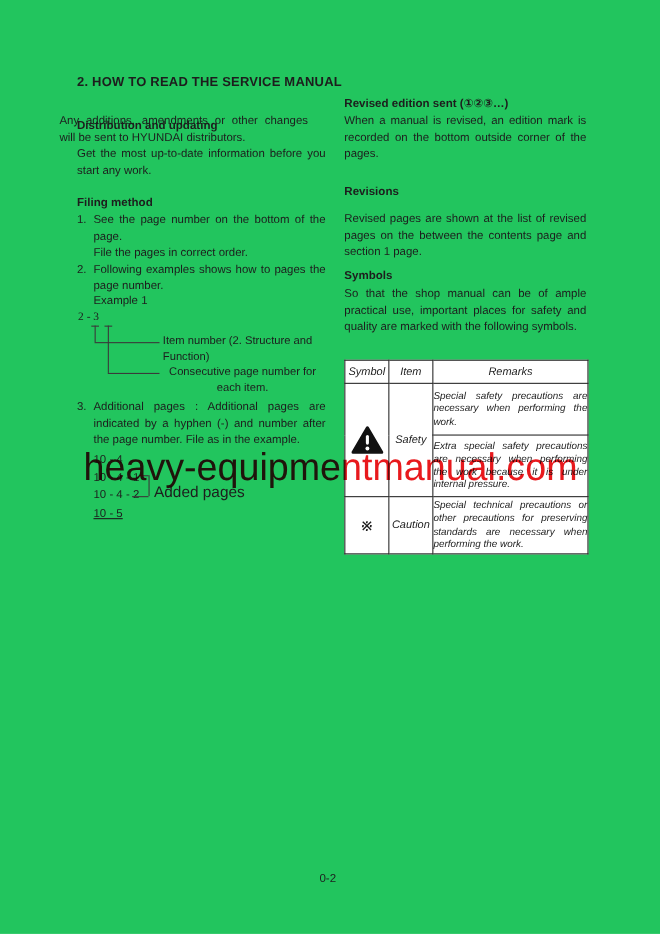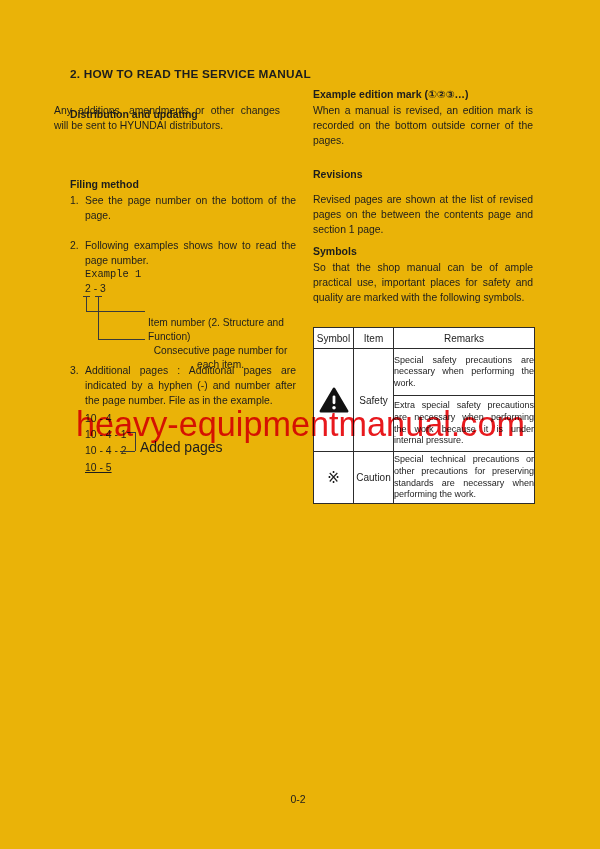--- a/index.html
+++ b/index.html
@@ -1,32 +1,32 @@
 <!DOCTYPE html>
 <html><head>
 <meta charset="utf-8">
 <style>
   html,body { margin:0; padding:0; background:#ffffff; }
   .page {
-    position:relative; width:600px; height:849px; background:#eab308;
+    position:relative; width:600px; height:849px; background:#22c55e;
     font-family:"Liberation Sans","DejaVu Sans",sans-serif;
     color:#1d1d1d; overflow:hidden;
   }
   .abs { position:absolute; }
   .doc-title { font-size:11.8px; font-weight:bold; letter-spacing:0.2px; white-space:nowrap; }
   .h { font-size:10.5px; font-weight:bold; white-space:nowrap; }
   .p { font-size:10.4px; line-height:15px; text-align:justify; }
   .li { display:flex; font-size:10.4px; line-height:15px; }
   .li .num { width:15px; flex:none; }
   .li .body { width:211px; }
   .li .body p { margin:0; text-align:justify; }
   .mono-num { font-size:10.4px; white-space:nowrap; }
   .vline { position:absolute; width:0; border-left:1.2px solid #3a3a3a; }
   .hline { position:absolute; height:0; border-top:1.2px solid #3a3a3a; }
-  .diag-label { position:absolute; font-size:10.2px; line-height:13.5px; width:145px;margin-top:12px; }
+  .diag-label { position:absolute; font-size:10.2px; line-height:13.5px; width:145px; }
   .added-label { position:absolute; font-size:14px; white-space:nowrap; }
 
   table.sym { border-collapse:collapse; table-layout:fixed; background:#fff; }
   table.sym td, table.sym th {
     border:1.2px solid #2c2c2c; vertical-align:middle; padding:0;
   }
   table.sym th { font-weight:normal; font-size:10px; height:20px; text-align:center; }
   td.cell-center { text-align:center; font-size:10px; }
   td.remarks { font-size:9px; line-height:11.6px; text-align:justify; padding:3px 4px; vertical-align:top; }
   .ref-mark { font-size:15px; font-family:"DejaVu Sans",sans-serif; }
@@ -36,39 +36,41 @@
 </style>
 </head>
 <body>
 
 <div class="page">
 
   <div class="abs doc-title" style="left:70px; top:67px;">2.  HOW TO READ THE SERVICE MANUAL</div>
 
   <div class="abs h" style="left:70px; top:88px;margin-top:20px;">Distribution and updating</div>
   <div class="abs p" style="left:54px; top:103px; width:226px;">Any additions, amendments or other changes will be sent to HYUNDAI distributors.</div>
+  <div class="abs p" style="left:70px; top:133px; width:226px;">Get the most up-to-date information before you start any work.</div>
 
   <div class="abs h" style="left:70px; top:178px;">Filing method</div>
 
   <div class="abs li" style="left:70px; top:193px; width:226px;">
     <span class="num">1.</span>
     <div class="body">
       <p>See the page number on the bottom of the page.</p>
+      <p>File the pages in correct order.</p>
     </div>
   </div>
 
   <div class="abs li" style="left:70px; top:238px; width:226px;">
     <span class="num">2.</span>
     <div class="body">
-      <p>Following examples shows how to read the page number.</p>
+      <p>Following examples shows how to pages the page number.</p>
     </div>
   </div>
 
-  <div class="abs mono-num" style="left:85px; top:268px;font-family:Liberation Mono, monospace;">Example 1</div>
-  <div class="abs mono-num" style="left:85px; top:283px;">2 - 3</div>
+  <div class="abs mono-num" style="left:85px; top:268px;">Example 1</div>
+  <div class="abs mono-num" style="left:71px; top:283px;font-family:Liberation Serif, serif;">2 - 3</div>
 
   <div class="hline" style="left:83px; top:296px; width:7px;"></div>
   <div class="hline" style="left:95px; top:296px; width:7px;"></div>
   <div class="vline" style="left:86px; top:296px; height:15px;"></div>
   <div class="hline" style="left:86px; top:311px; width:59px;"></div>
   <div class="vline" style="left:98px; top:296px; height:43px;"></div>
   <div class="hline" style="left:98px; top:339px; width:47px;"></div>
 
   <div class="diag-label" style="left:148px; top:304px;">Item number (2. Structure and Function)</div>
   <div class="diag-label" style="left:148px; top:332px;text-align:center;">Consecutive page number for each item.</div>
@@ -83,30 +85,30 @@
   <div class="abs mono-num" style="left:85px; top:413px;">10 - 4</div>
   <div class="abs mono-num" style="left:85px; top:429px;">10 - 4 - 1</div>
   <div class="abs mono-num" style="left:85px; top:445px;">10 - 4 - 2</div>
   <div class="abs mono-num" style="left:85px; top:462px;text-decoration:underline;">10 - 5</div>
 
   <div class="hline" style="left:127px; top:432px; width:8px;"></div>
   <div class="vline" style="left:135px; top:432px; height:19px;"></div>
   <div class="hline" style="left:120px; top:451px; width:15px;"></div>
   <div class="added-label" style="left:140px; top:439px;">Added pages</div>
 
-  <div class="abs h" style="left:313px; top:88px;">Example edition mark (①②③…)</div>
+  <div class="abs h" style="left:313px; top:88px;">Revised edition sent (①②③…)</div>
   <div class="abs p" style="left:313px; top:103px; width:220px;">When a manual is revised, an edition mark is recorded on the bottom outside corner of the pages.</div>
 
   <div class="abs h" style="left:313px; top:168px;">Revisions</div>
   <div class="abs p" style="left:313px; top:192px; width:220px;">Revised pages are shown at the list of revised pages on the between the contents page and section 1 page.</div>
 
   <div class="abs h" style="left:313px; top:245px;">Symbols</div>
   <div class="abs p" style="left:313px; top:260px; width:220px;">So that the shop manual can be of ample practical use, important places for safety and quality are marked with the following symbols.</div>
 
-  <table class="sym abs" style="left:313px; top:327px; width:221px;">
+  <table class="sym abs" style="left:313px; top:327px; width:221px;font-style:italic;">
     <colgroup>
         <col style="width:40px">
         <col style="width:40px">
         <col style="width:141px">
       </colgroup>
     <tbody>
         <tr>
       <th>Symbol</th>
       <th>Item</th>
       <th>Remarks</th>

